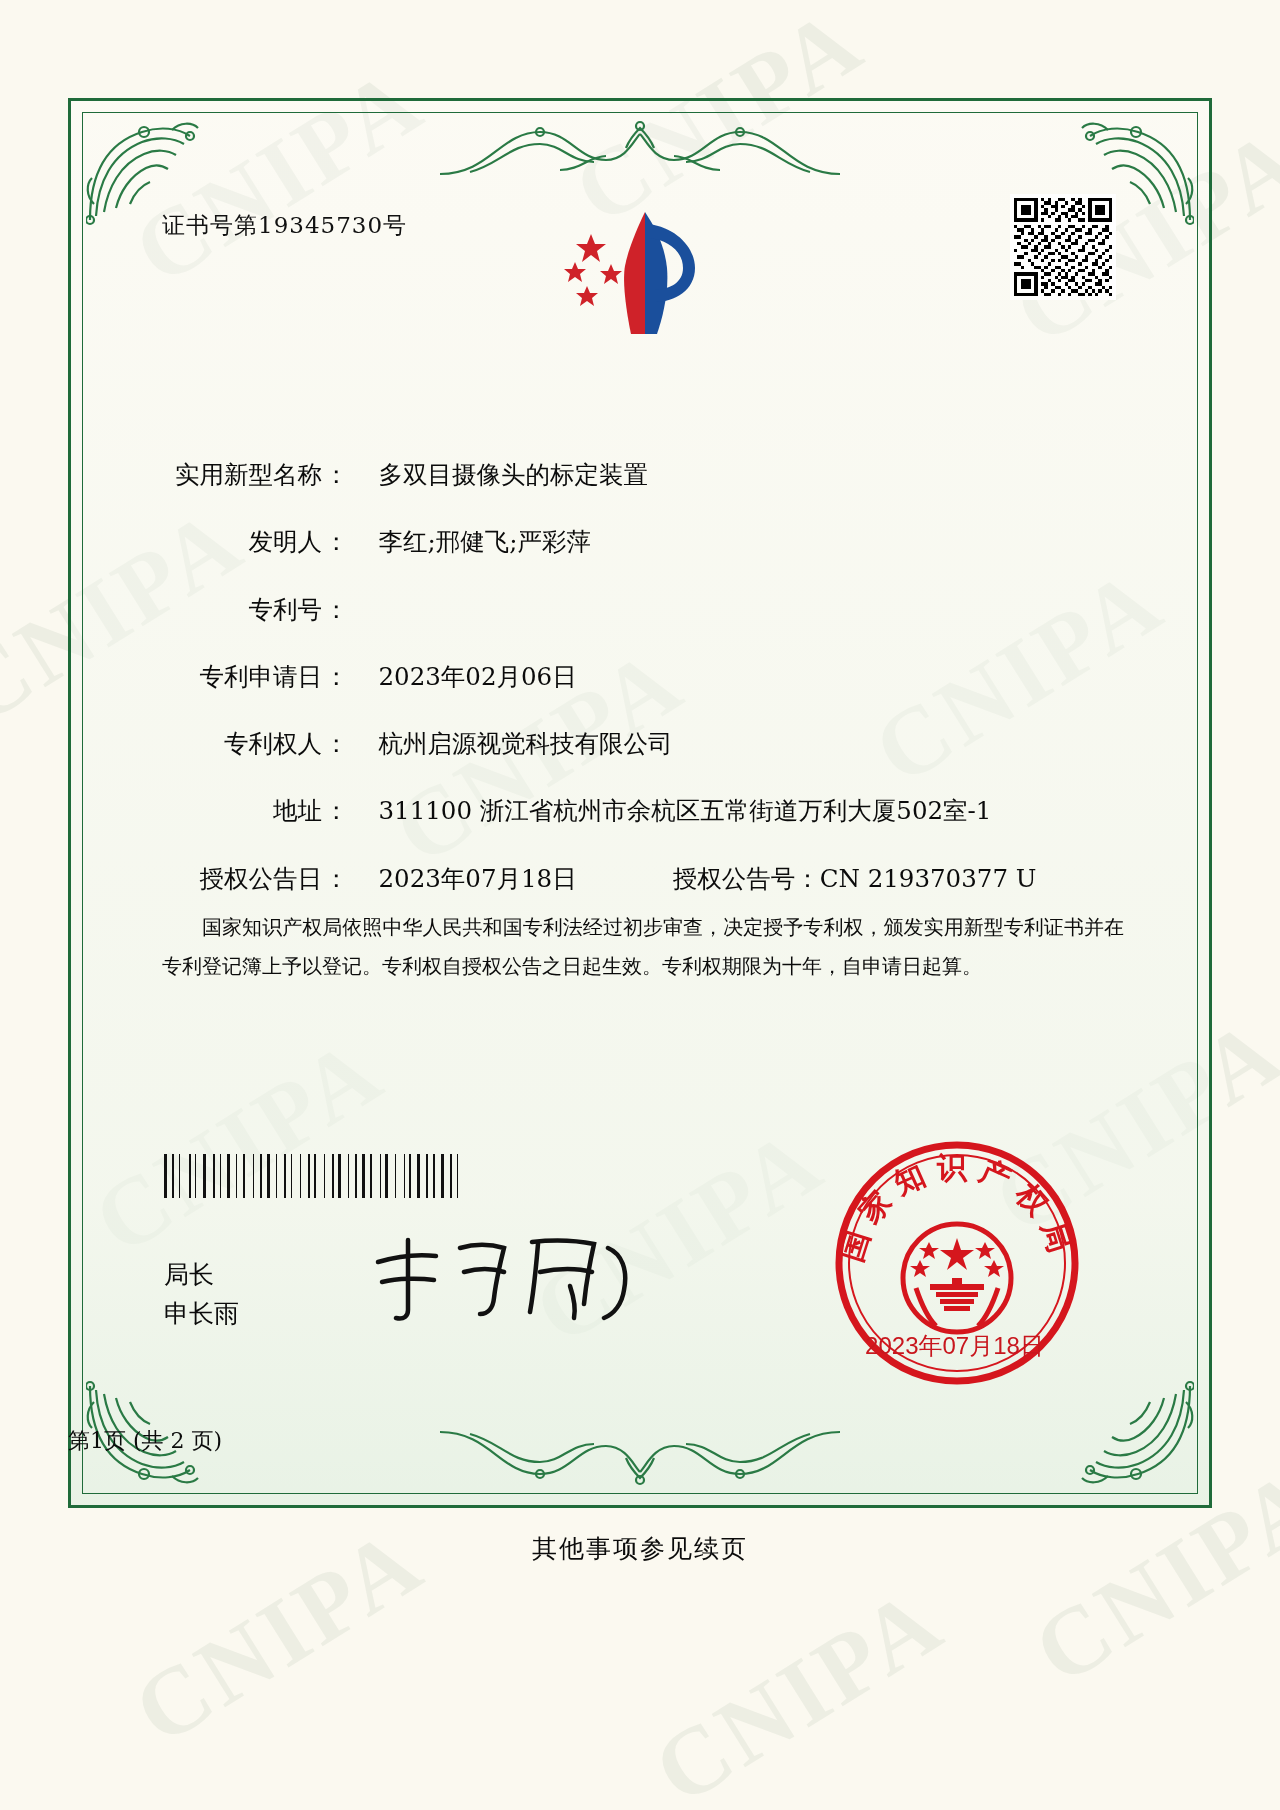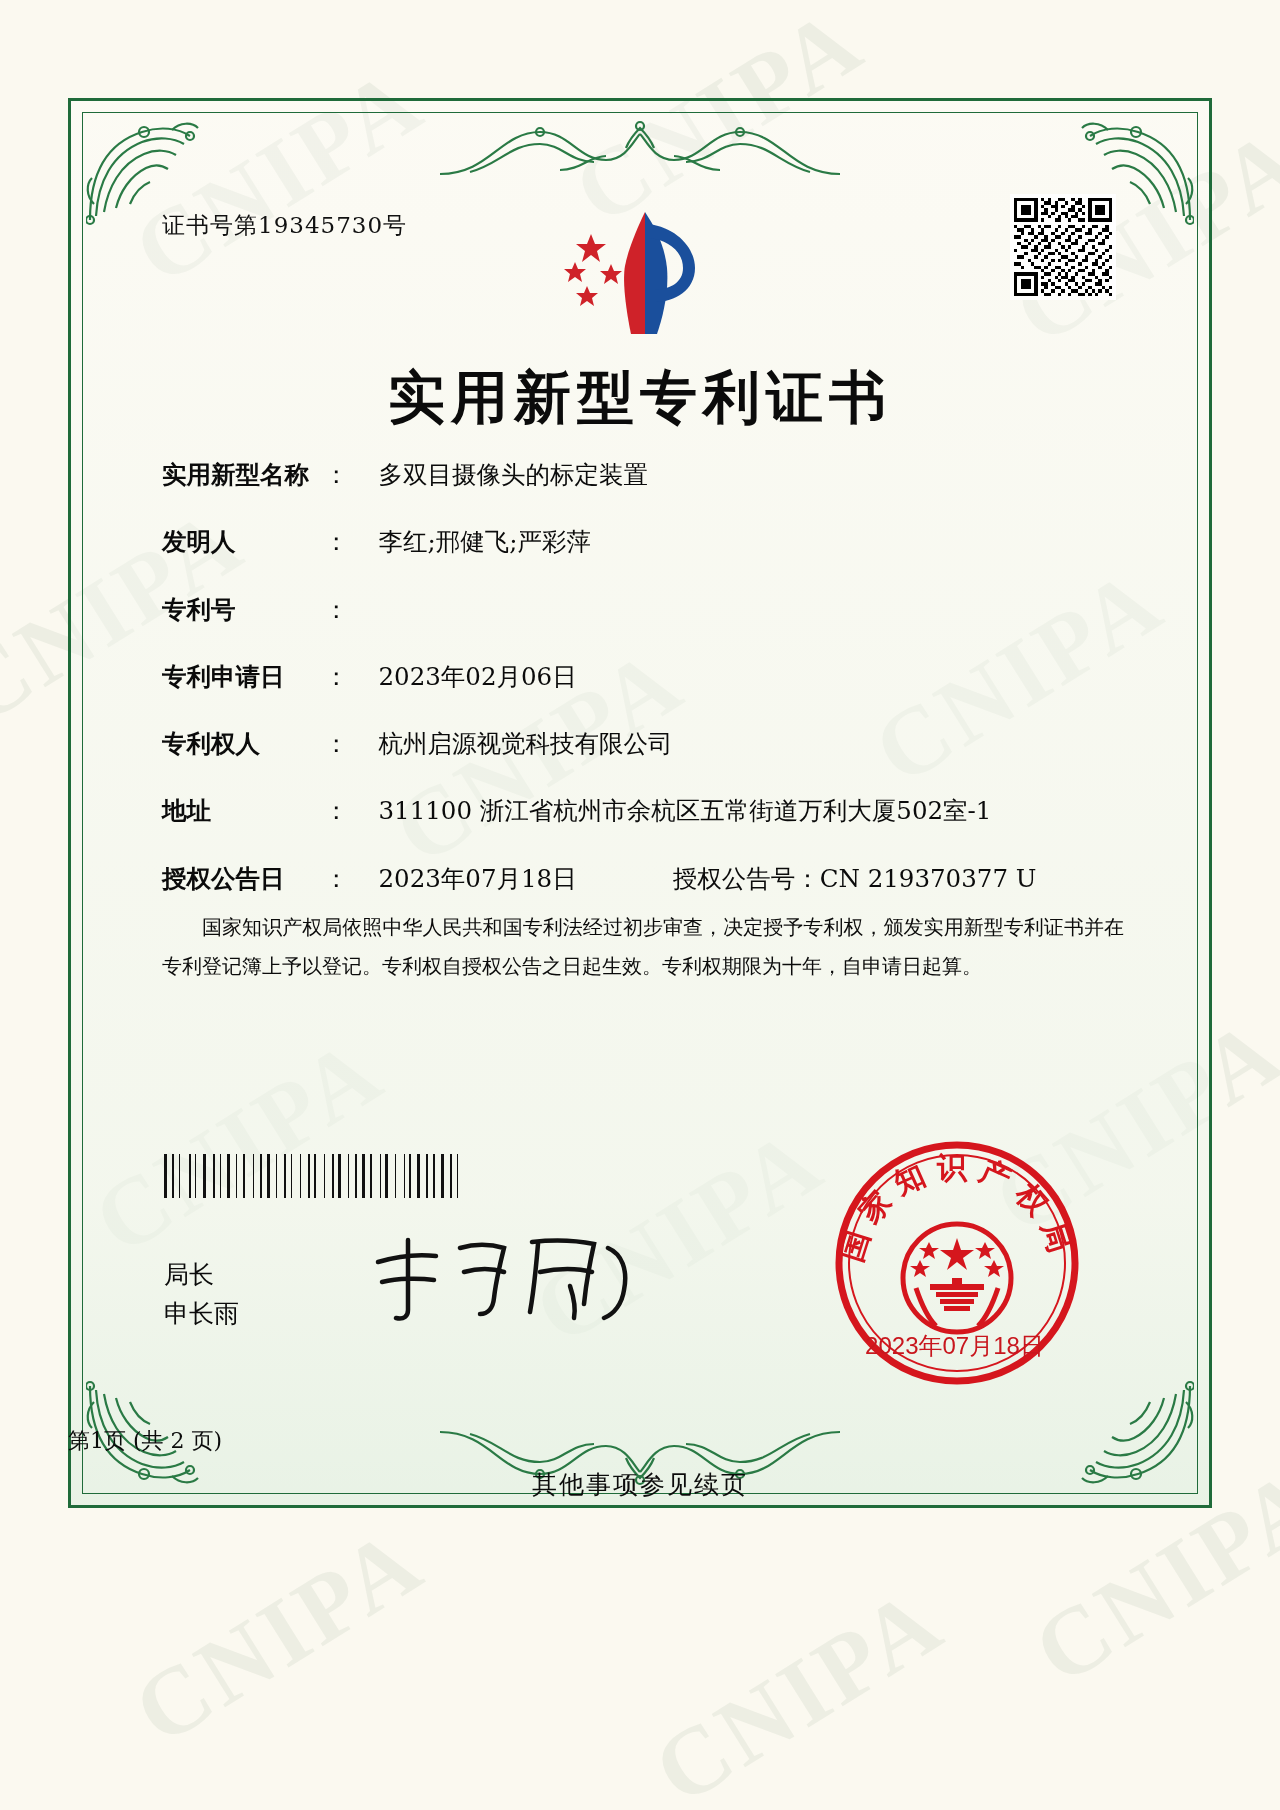--- a/index.html
+++ b/index.html
@@ -148,23 +148,22 @@
     align-items: baseline;
     margin-bottom: 33px;
     font-size: 24.5px;
     color: #0b0b0b;
     line-height: 1.4;
   }
   .f-label {
     width: 160px;
     flex: 0 0 160px;
     display: flex;
-    justify-content: flex-start;
+    justify-content: flex-end;
     white-space: nowrap;
-    font-weight: bold;
   }
   .f-label span { display: inline-block; }
   .f-colon {
     flex: 0 0 auto;
     padding: 0 6px 0 2px;
   }
   .f-value { flex: 1 1 auto; margin-left: 24px; }
   .field.inline-two .f-value { flex: 0 0 auto; }
   .f-label2 {
     flex: 0 0 auto;
@@ -241,21 +240,21 @@
     bottom: 52px;
     text-align: left;
     font-size: 22px;
     color: #0b0b0b;
   }
 
   .footer-note {
     position: absolute;
     left: 0;
     right: 0;
-    top: 1468px;
+    top: 1532px;
     text-align: center;
     font-size: 25px;
     letter-spacing: 2px;
     color: #0b0b0b;
     z-index: 3;
     font-family: "DejaVu Serif", "Liberation Serif", serif;
   }
 </style>
 </head>
 <body>
@@ -586,21 +585,20 @@
       <path d="M104 18 C132 22 150 42 150 62 C150 84 130 96 110 96 L110 84 C126 83 138 76 138 62 C138 46 124 34 104 32 Z" fill="#1a4f9c"></path>
 
       <g fill="#cf2229">
         <polygon points="46,28 50,38 61,38 52,45 55,56 46,49 37,56 40,45 31,38 42,38"></polygon>
         <polygon points="30,56 33,63 41,63 35,68 37,76 30,71 23,76 25,68 19,63 27,63"></polygon>
         <polygon points="42,80 45,87 53,87 47,92 49,100 42,95 35,100 37,92 31,87 39,87"></polygon>
         <polygon points="66,58 69,65 77,65 71,70 73,78 66,73 59,78 61,70 55,65 63,65"></polygon>
       </g>
     </svg>
 
-    <div class="title">实用新型专利证书</div>
 
     <div class="fields">
 
       <div class="field">
         <div class="f-label">
           <span>实用新型名称</span>
         </div>
         <div class="f-colon">：</div>
         <div class="f-value">多双目摄像头的标定装置</div>
       </div>

